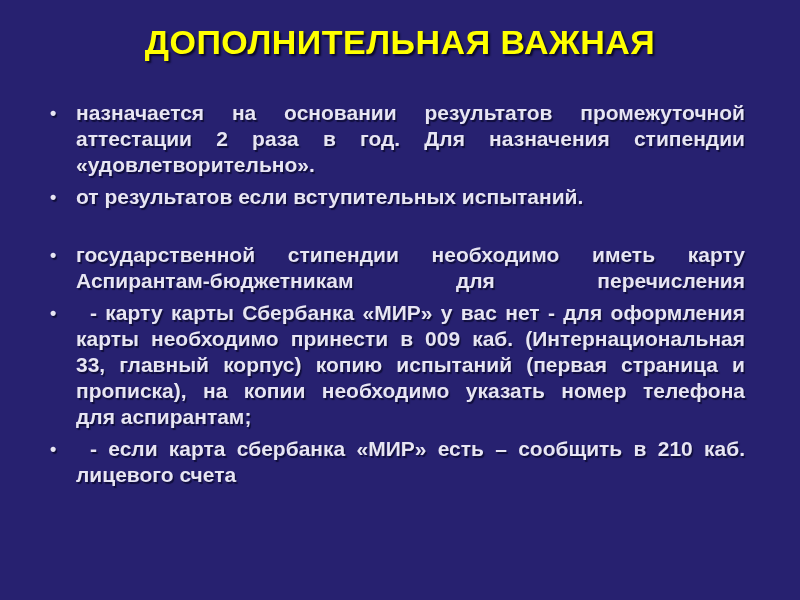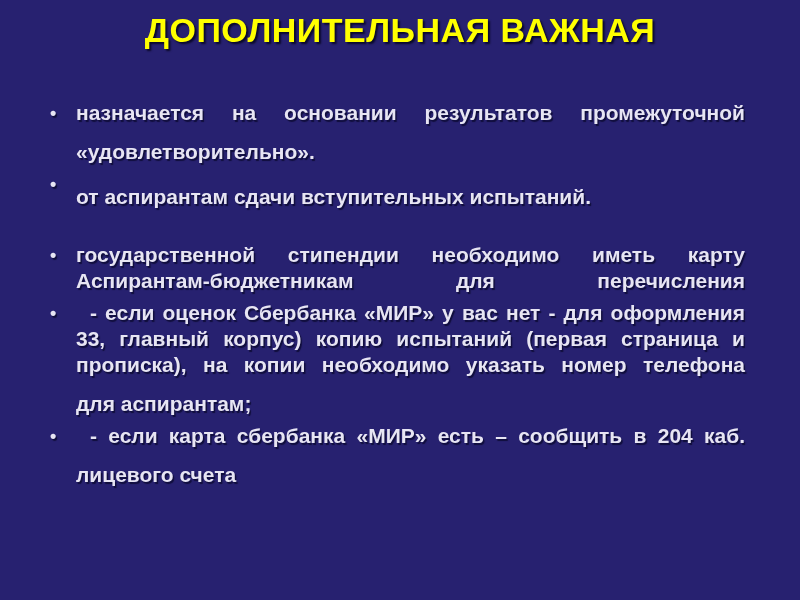--- a/index.html
+++ b/index.html
@@ -10,21 +10,21 @@
     overflow: hidden;
     font-family: "Liberation Sans", "DejaVu Sans", sans-serif;
     position: relative;
   }
   .slide {
     position: absolute;
     inset: 0;
     overflow: hidden;
   }
   .title {
-    padding-top: 12px;
+    padding-top: 24px;
     width: 100%;
     text-align: center;
     color: #FFFF00;
     font-weight: bold;
     font-size: 34px;
     line-height: 37px;
     letter-spacing: 0.5px;
     text-shadow: 2px 2px 2px rgba(0,0,20,0.75);
   }
   .content {
@@ -53,70 +53,71 @@
     line-height: 26px;
   }
   .lines { flex: 1 1 auto; min-width: 0; }
   .jl {
     text-align: justify;
     text-align-last: justify;
   }
   .ll {
     text-align: center;
     text-align-last: left;
-    margin-top: 13px;
   }
   .ind { text-indent: 14px; }
 </style>
 </head>
 <body>
 
 <div class="slide">
 
   <div class="title">
     <div>ДОПОЛНИТЕЛЬНАЯ ВАЖНАЯ</div>
   </div>
 
   <div class="content">
 
     <div class="bullet">
       <span class="dot">•</span>
       <div class="lines">
         <div class="jl">назначается на основании результатов промежуточной</div>
+        <div class="jl">аттестации 2 раза в год. Для назначения стипендии</div>
         <div class="ll">«удовлетворительно».</div>
       </div>
     </div>
 
     <div class="bullet">
       <span class="dot">•</span>
       <div class="lines">
-        <div class="ll">от аспирантам сдачи вступительных испытаний.</div>
+        <div class="ll">от результатов если вступительных испытаний.</div>
       </div>
     </div>
 
     <div class="bullet gap">
       <span class="dot">•</span>
       <div class="lines">
         <div class="jl">государственной стипендии необходимо иметь карту</div>
         <div class="jl">Аспирантам-бюджетникам для перечисления</div>
       </div>
     </div>
 
     <div class="bullet">
       <span class="dot">•</span>
       <div class="lines">
-        <div class="jl ind">- если оценок Сбербанка «МИР» у вас нет - для оформления</div>
+        <div class="jl ind">- карту карты Сбербанка «МИР» у вас нет - для оформления</div>
+        <div class="jl">карты необходимо принести в 009  каб. (Интернациональная</div>
         <div class="jl">33, главный корпус) копию испытаний (первая страница и</div>
         <div class="jl">прописка),  на копии необходимо указать номер телефона</div>
         <div class="ll">для аспирантам;</div>
       </div>
     </div>
 
     <div class="bullet">
       <span class="dot">•</span>
       <div class="lines">
-        <div class="jl ind">- если карта сбербанка  «МИР» есть – сообщить в  204 каб.</div>
+        <div class="jl ind">- если карта сбербанка  «МИР» есть – сообщить в  210 каб.</div>
         <div class="ll">лицевого счета</div>
       </div>
     </div>
 
   </div>
 </div>
 
 </body></html>

